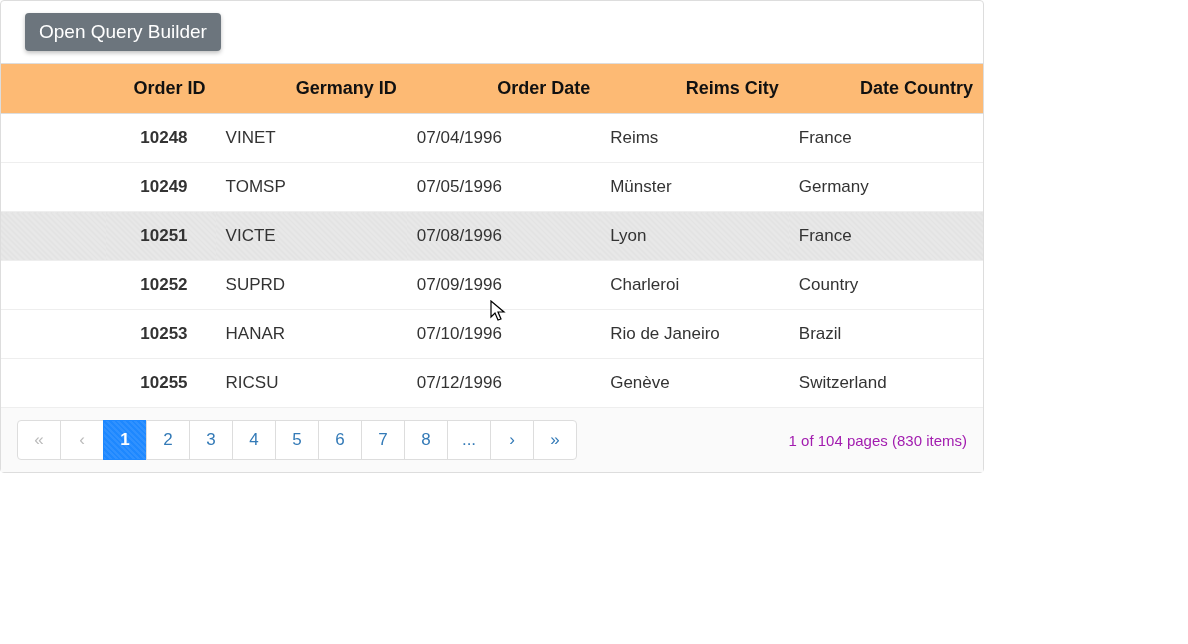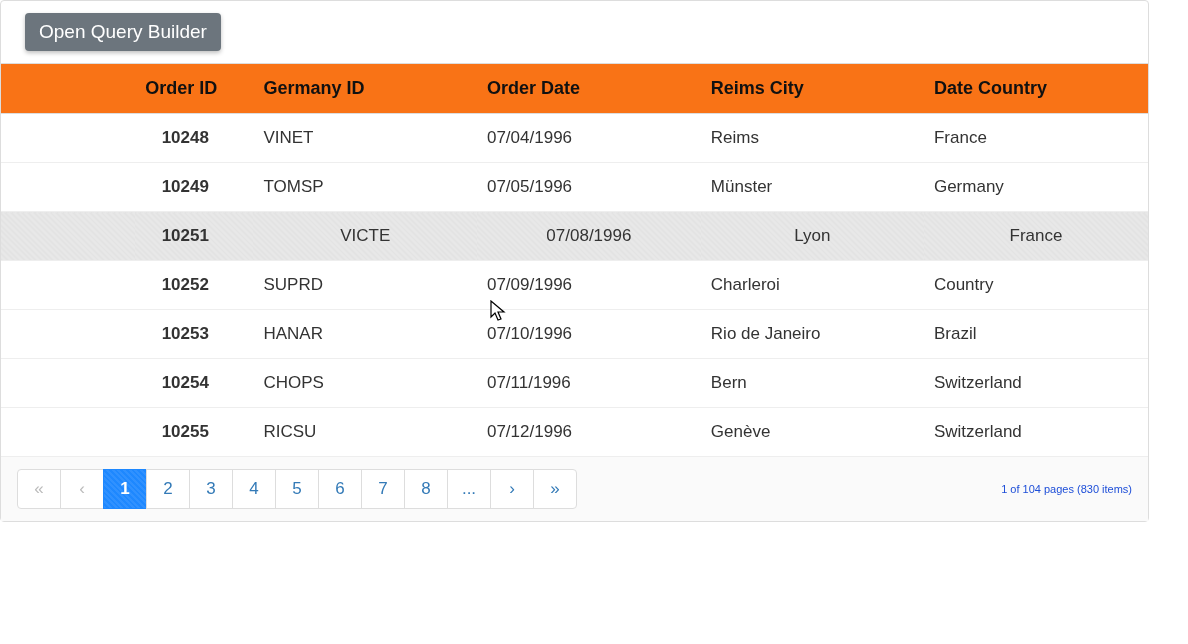--- a/index.html
+++ b/index.html
@@ -1,53 +1,53 @@
 <!DOCTYPE html>
 <html><head>
   <meta charset="utf-8">
   <style>
     * { box-sizing: border-box; margin: 0; padding: 0; }
     body { font-family: "Helvetica Neue", Helvetica, Arial, sans-serif; font-size: 17px; color: #333; background: #fff; }
-    .container { width: 1149px; margin: 0; border: 1px solid #ddd; border-radius: 4px; }
+    .container { width: 984px; margin: 0; border: 1px solid #ddd; border-radius: 4px; }
     .toolbar { padding: 12px 12px 12px 24px; }
     .btn-qb {
       background: #6c757d; color: #fff; border: none; border-radius: 4px;
       padding: 8px 14px; font-size: 19px; cursor: pointer;
       box-shadow: 0 2px 4px rgba(0,0,0,0.25);
     }
     table.grid { width: 100%; border-collapse: collapse; }
     table.grid th, table.grid td { text-align: left; padding: 14px 10px; border-top: 1px solid #eee; }
-    table.grid thead th { font-weight: 700; font-size: 18px; color:#111; border-top:1px solid #ddd; border-bottom:1px solid #ddd; background:#f97316;}
+    table.grid thead th { font-weight: 700; font-size: 18px; color:#111; border-top:1px solid #ddd; border-bottom:1px solid #ddd; background:#fdba74;text-align:right;}
     col.lead { width: 140px; }
     col.c1 { width: 120px; }
     col.c2 { width: 230px; }
     col.c3 { width: 230px; }
     col.c4 { width: 230px; }
     col.c5 { width: 230px; }
-    table.grid td.order-id { font-weight: 700; text-align: center; padding-right: 28px;}
+    table.grid td.order-id { font-weight: 700; text-align: right; padding-right: 28px;}
     tr.selected td { font-weight: 400; }
-    tr.hovered td { background: #e6e6e6; text-align: center; }
+    tr.hovered td { background: #e6e6e6; }
     tr.hovered td {
       background-image: repeating-linear-gradient(45deg, rgba(0,0,0,0.02) 0 2px, transparent 2px 4px);
       background-color: #e8e8e8;
     }
     .footer { display:flex; justify-content:space-between; align-items:center; padding:12px 16px; border-top:1px solid #eee; background:#fafafa;}
     .pager { display:flex; gap:0; }
     .pgbtn {
       min-width: 44px; height:40px; display:flex; align-items:center; justify-content:center;
       border:1px solid #ddd; background:#fff; color:#337ab7; font-size:17px; cursor:pointer;
       margin-left:-1px;
     }
     .pgbtn:first-child { margin-left:0; border-top-left-radius:4px; border-bottom-left-radius:4px;}
     .pgbtn:last-child { border-top-right-radius:4px; border-bottom-right-radius:4px;}
     .pgbtn.disabled { color:#bbb; cursor:default; background:#fff;}
     .pgbtn.active { background:#1e88ff; color:#fff; border-color:#1e88ff; font-weight:600;
       background-image: repeating-linear-gradient(45deg, rgba(255,255,255,0.08) 0 2px, transparent 2px 4px);
     }
-    .summary { color:#1d4ed8; font-size:11px; }
+    .summary { color:#a21caf; font-size:15px; }
     
     .pointer {
       position:absolute; left:490px; top:300px; pointer-events:none;
     }
   </style>
 </head>
 <body>
 
 <div class="container">
   <div class="toolbar">
@@ -109,28 +109,20 @@
         <tr>
           <td></td>
           <td class="order-id">10253</td>
           <td>HANAR</td>
           <td>07/10/1996</td>
           <td>Rio de Janeiro</td>
           <td>Brazil</td>
         </tr>
         <tr>
           <td></td>
-          <td class="order-id">10254</td>
-          <td>CHOPS</td>
-          <td>07/11/1996</td>
-          <td>Bern</td>
-          <td>Switzerland</td>
-        </tr>
-        <tr>
-          <td></td>
           <td class="order-id">10255</td>
           <td>RICSU</td>
           <td>07/12/1996</td>
           <td>Genève</td>
           <td>Switzerland</td>
         </tr>
       </tbody>
   </table>
 
   <div class="footer">

